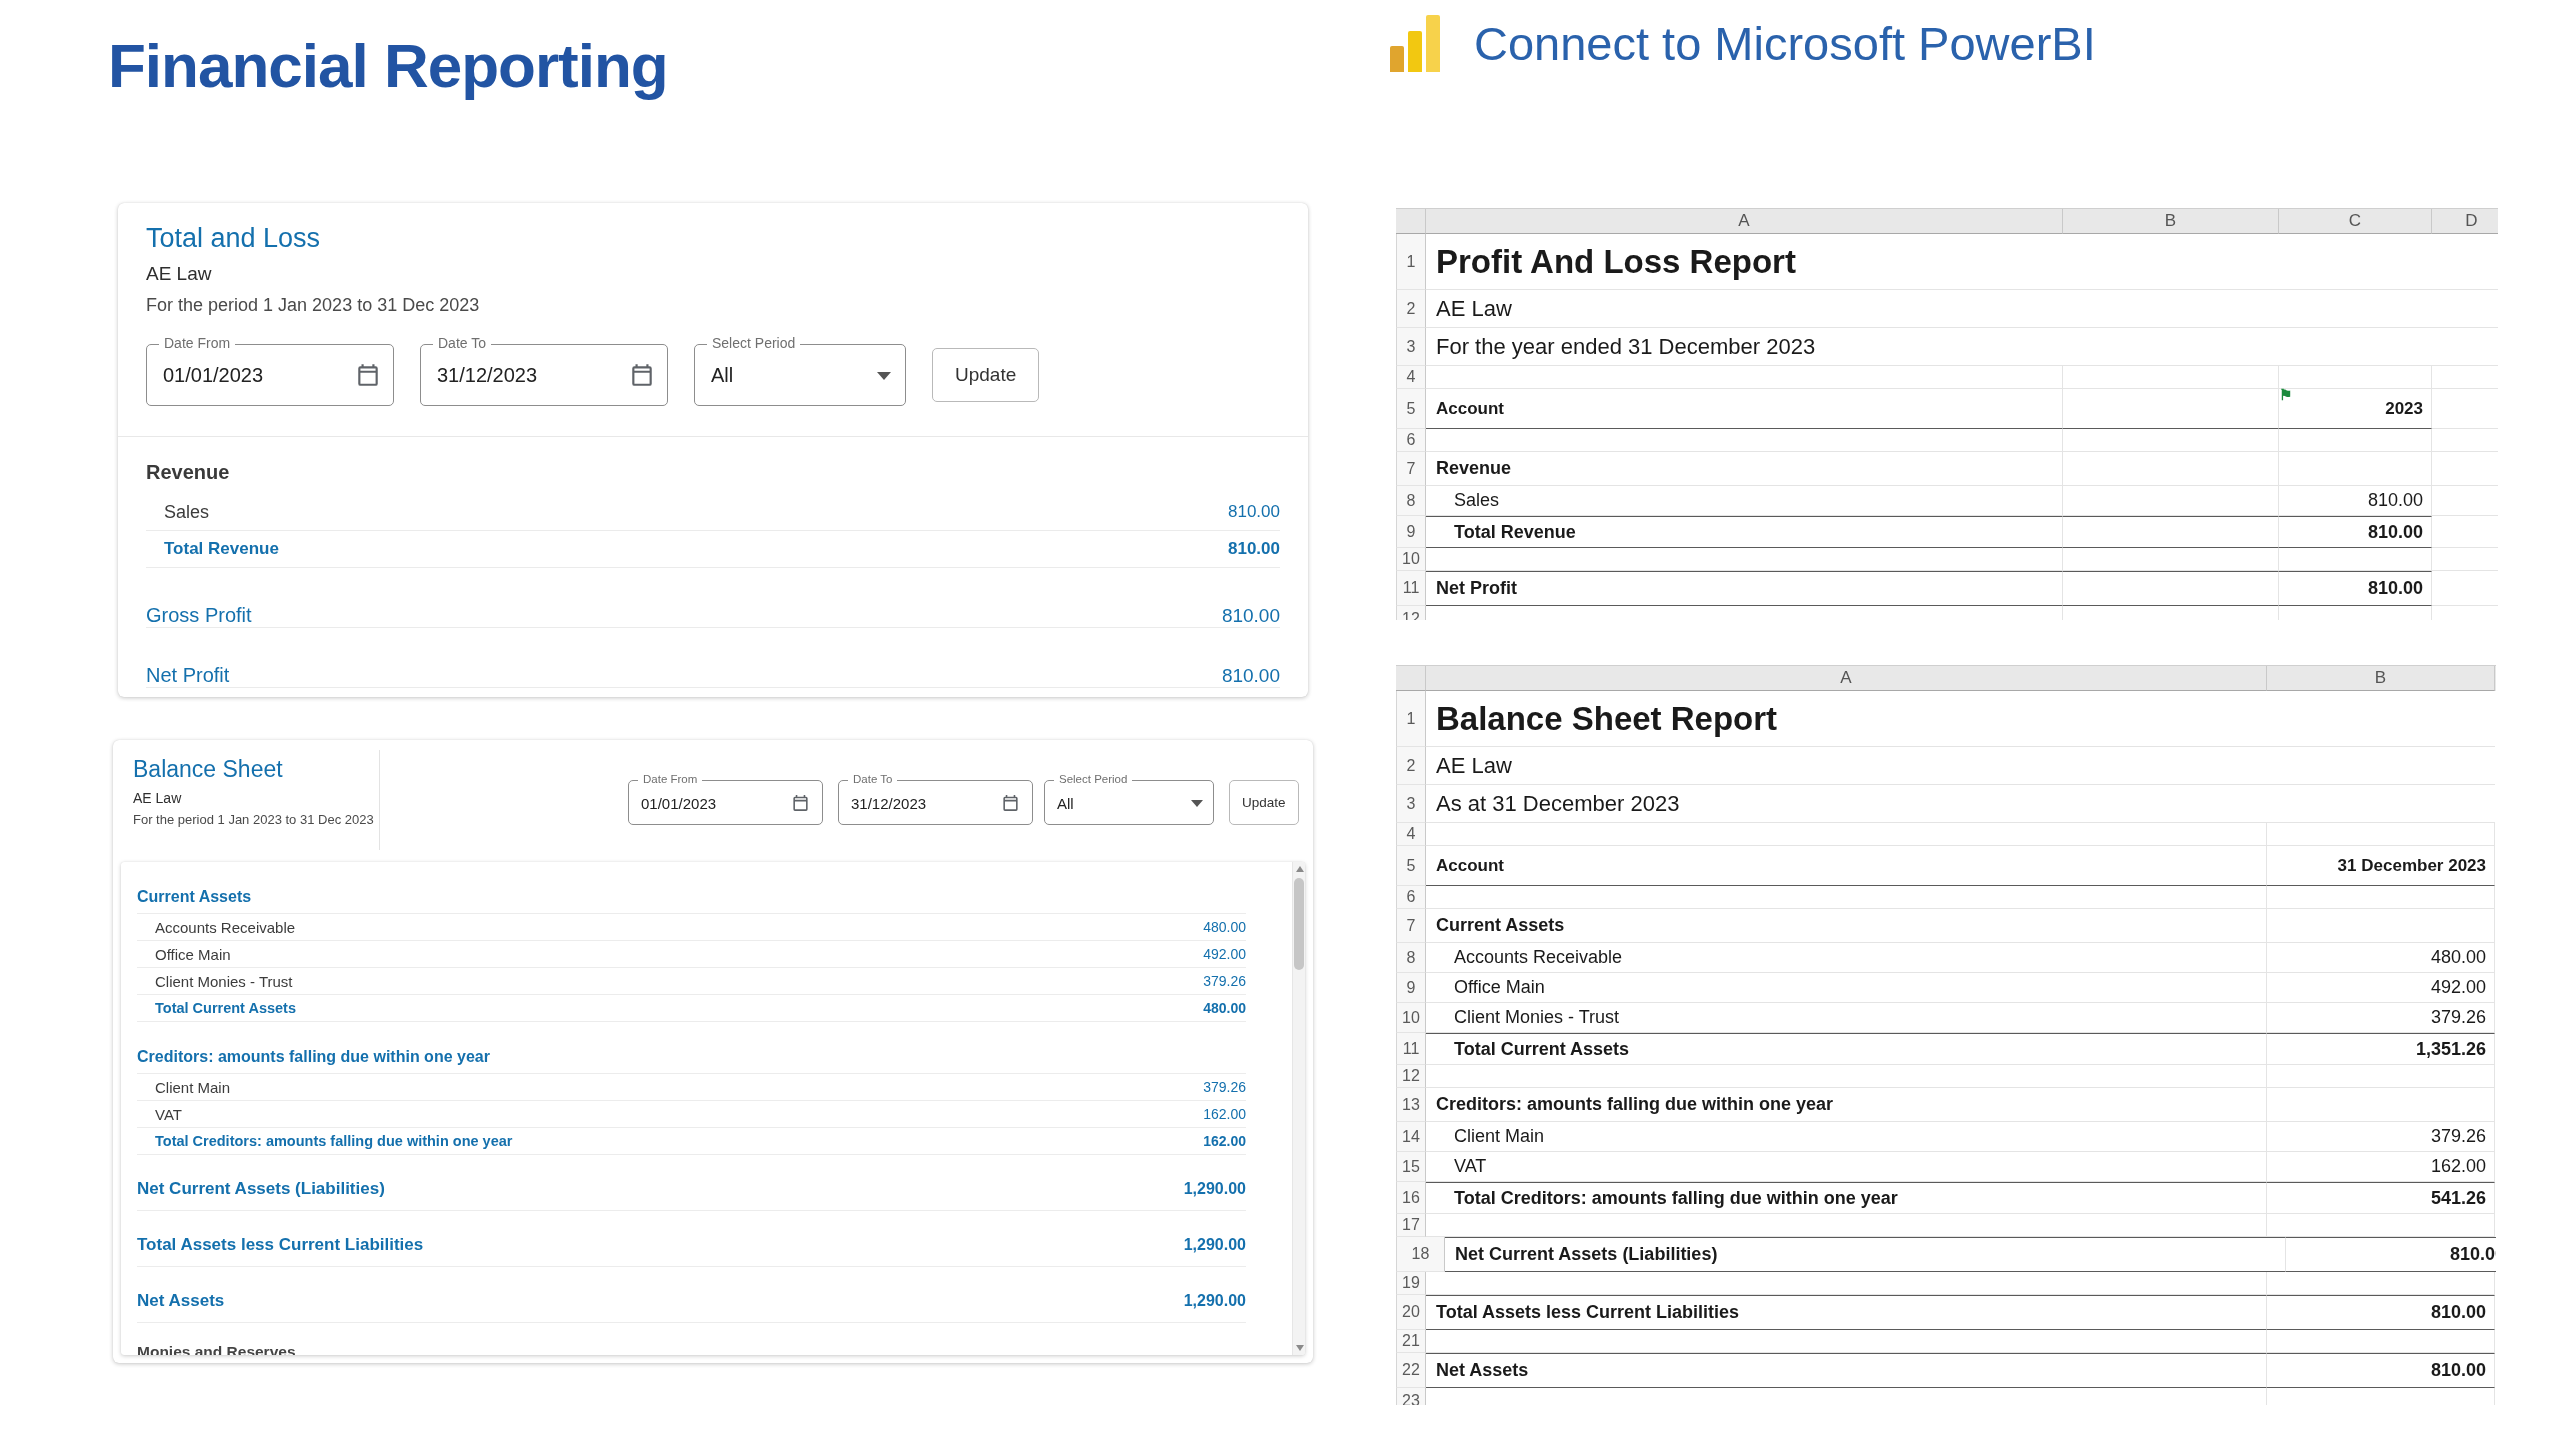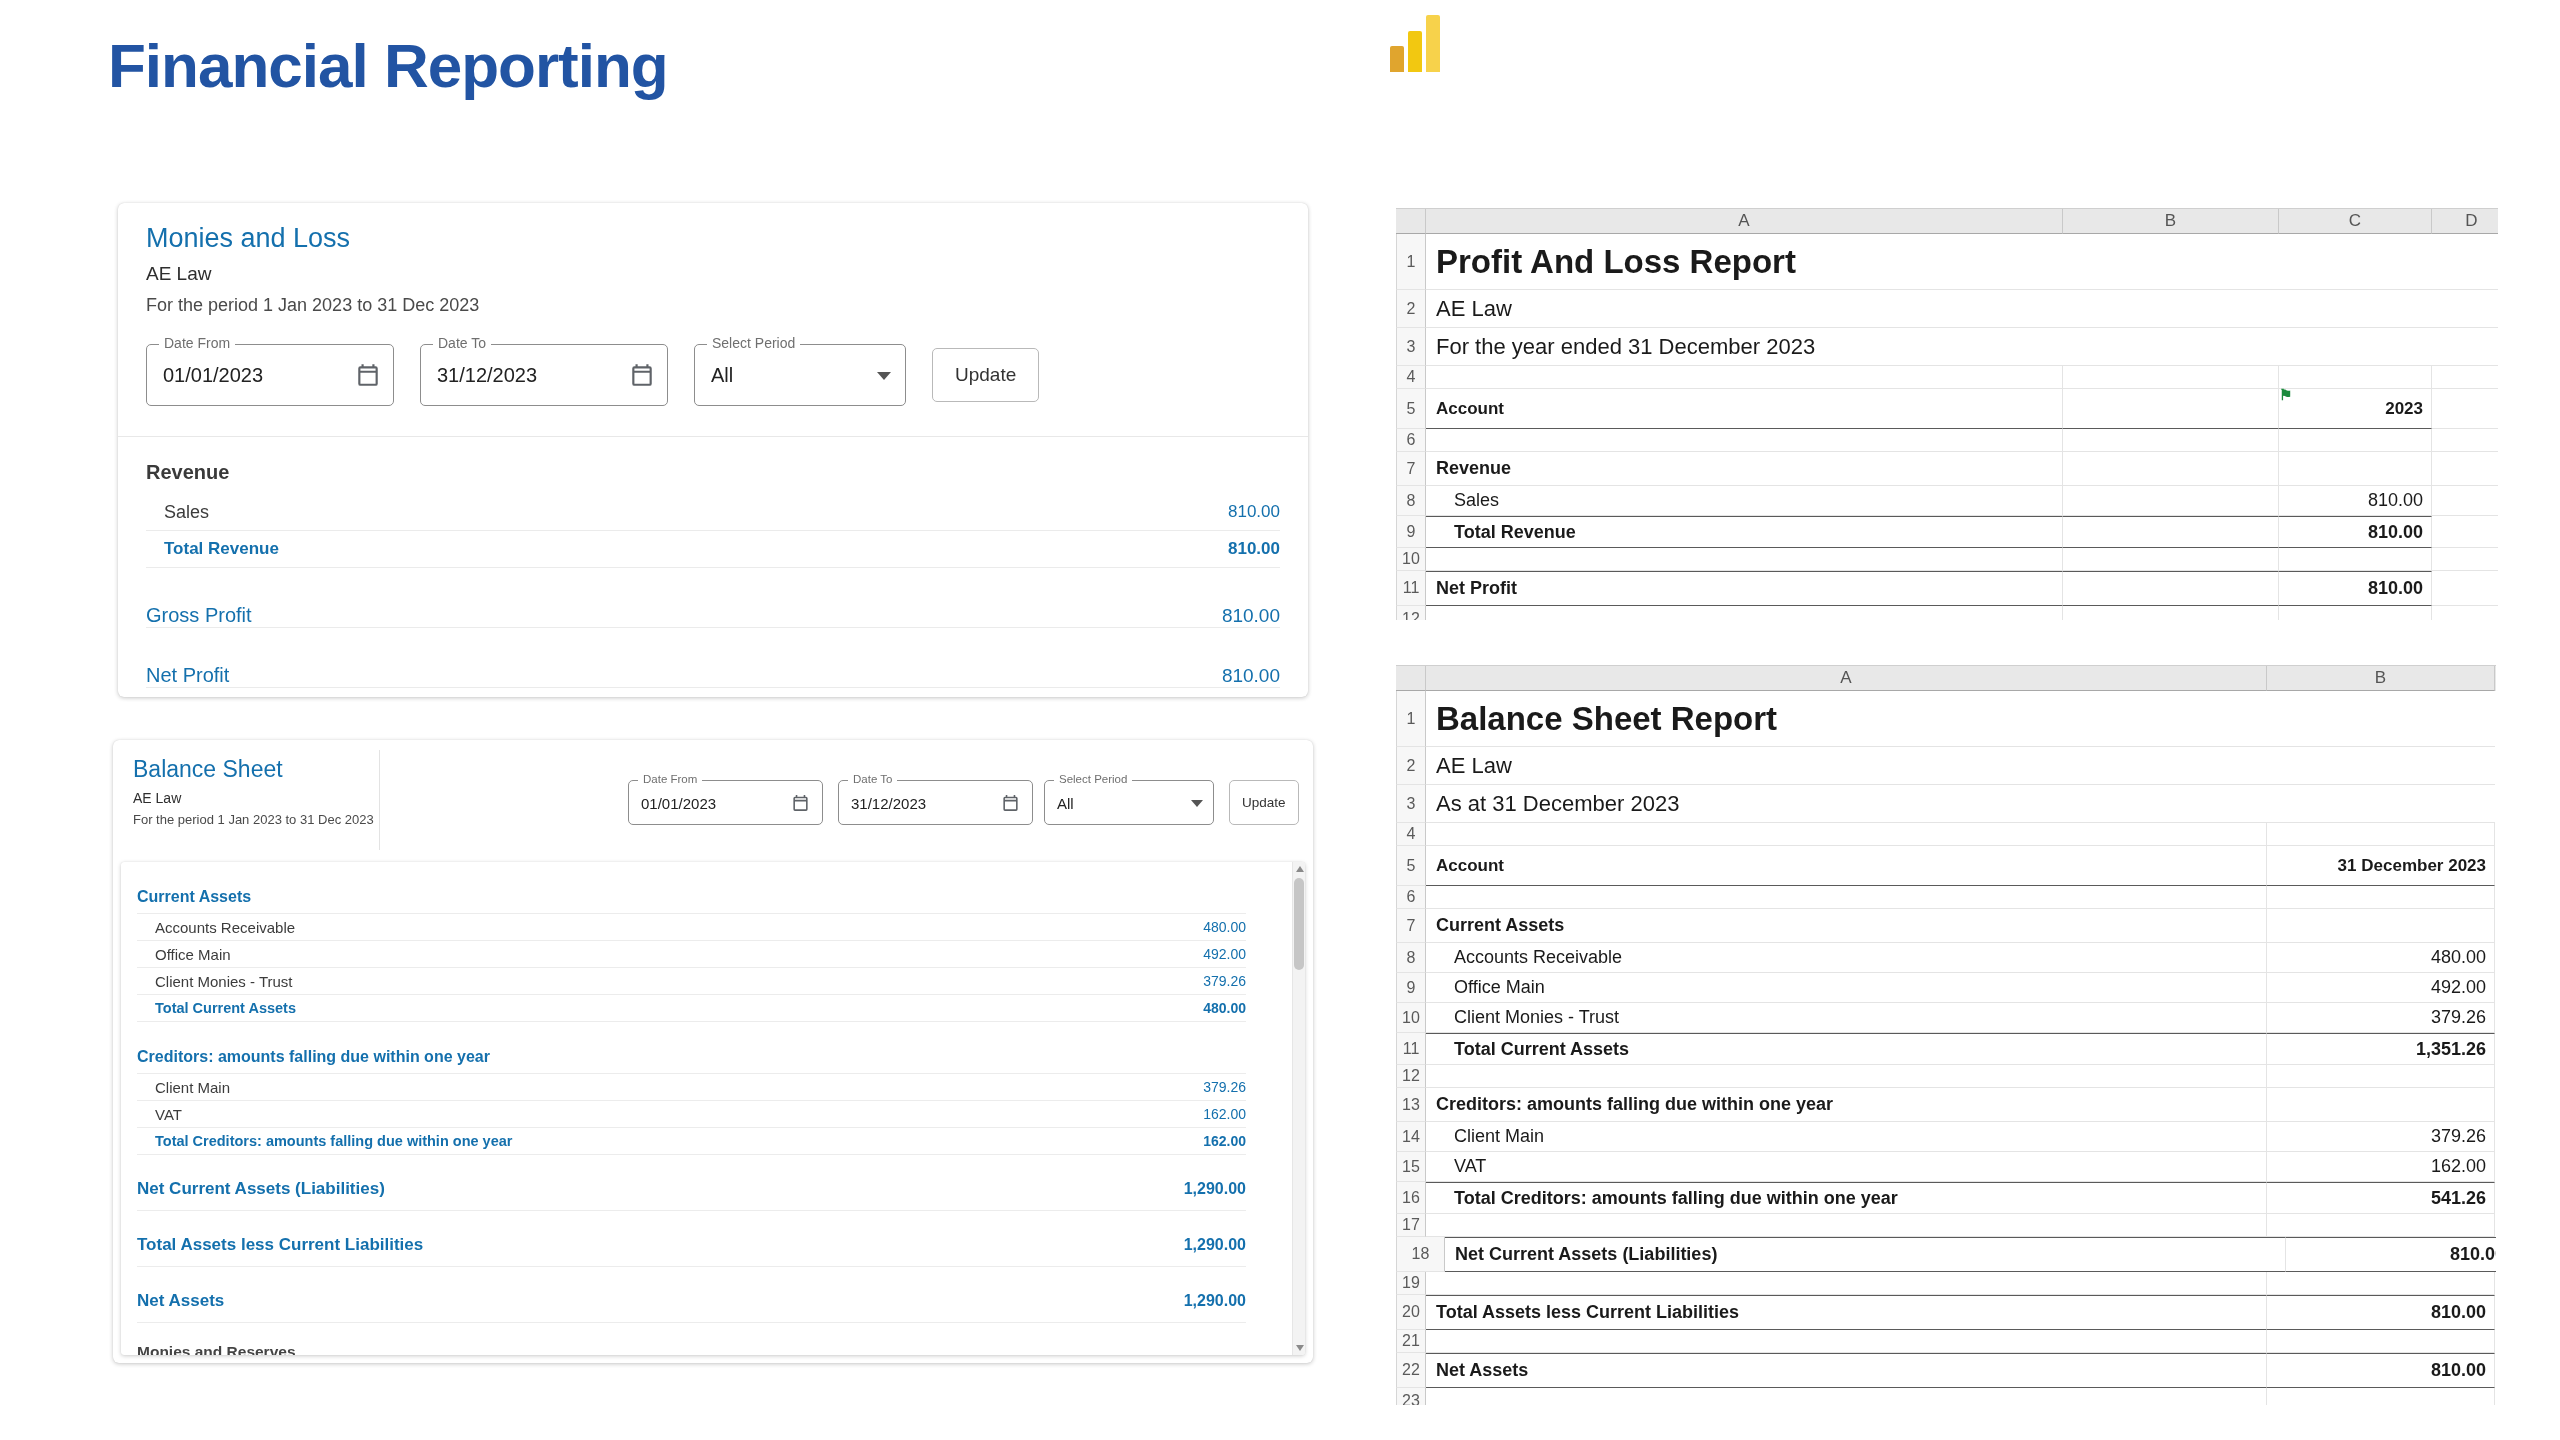--- a/index.html
+++ b/index.html
@@ -138,26 +138,27 @@
 
   <h1 class="page-title">Financial Reporting</h1>
 
   <div class="export-links">
     <div class="export-link">
       <span class="pbi-icon">
           <i class="b1"></i>
           <i class="b2"></i>
           <i class="b3"></i>
         </span>
+      <span class="link-label">Connect to Microsoft PowerBI</span>
     </div>
   </div>
 
   <section class="card pnl-card">
     <div class="card-inner">
-      <div class="pnl-title">Monies and Loss</div>
+      <div class="pnl-title">Total and Loss</div>
       <div class="pnl-company">AE Law</div>
       <div class="pnl-period">For the period 1 Jan 2023 to 31 Dec 2023</div>
 
       <div class="filters-lg">
         <div class="field f-date">
           <span class="f-label">Date From</span>
           <span class="f-value">01/01/2023</span>
           <span class="cal-icon"><svg viewBox="0 0 24 24" width="26" height="26">
                 <path fill="#5f6368" d="M19 4h-1V2h-2v2H8V2H6v2H5a2 2 0 0 0-2 2v14a2 2 0 0 0 2 2h14a2 2 0 0 0 2-2V6a2 2 0 0 0-2-2zm0 16H5V10h14zM5 8V6h14v2z"></path>
               </svg></span>

